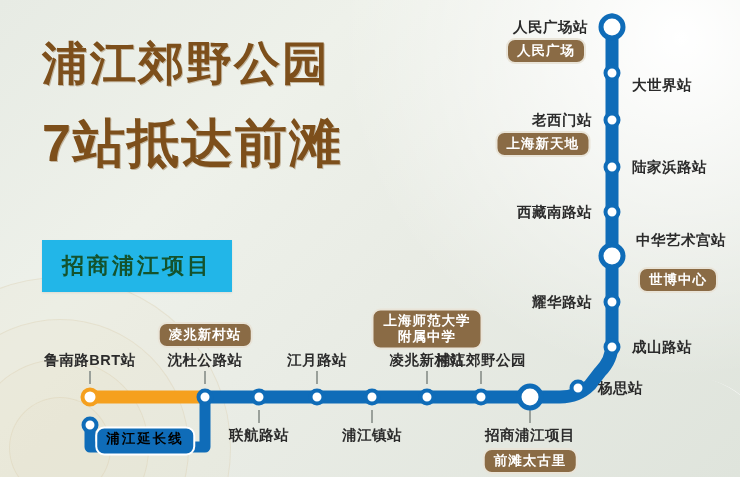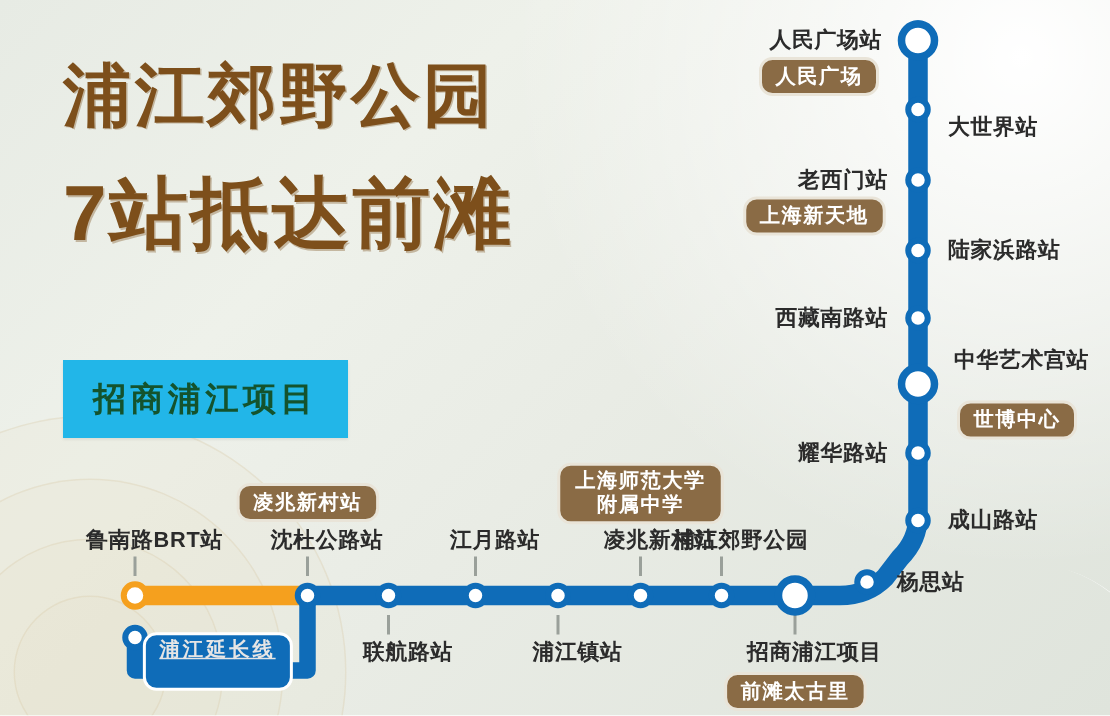--- a/index.html
+++ b/index.html
@@ -62,39 +62,39 @@
   
   .tick{position:absolute;background:#9aa09a;width:1.5px;}
 
   
   .lbl{
     position:absolute;white-space:nowrap;color:#2b2b2b;
     font-size:14.5px;font-weight:bold;letter-spacing:.5px;
   }
   .lbl.r{transform:translate(-100%,-50%);}
   .lbl.l{transform:translate(0,-50%);}
-  .lbl.c{transform:translate(-50%,-50%);margin-left:13px;}
+  .lbl.c{transform:translate(-50%,-50%);}
 
   
   .lm{
     position:absolute;white-space:nowrap;
     background:#8a6b45;color:#ffffff;border:2px solid #e9e4d8;
     border-radius:9px;font-size:13.5px;font-weight:bold;letter-spacing:1px;
     padding:2px 9px 3px;line-height:17px;text-align:center;
   }
   .lm.c{transform:translate(-50%,-50%);}
   .lm.r{transform:translate(-100%,-50%);}
   .lm.two{line-height:16px;padding:2px 10px 3px;}
 
   
   .branch{
     position:absolute;transform:translate(-50%,-50%);
-    color:#e5e5e5;font-size:13.5px;font-weight:bold;letter-spacing:2px;
-    border:2px solid #ffffff;border-radius:9px;padding:1px 9px 16px;
-    background:#0f6cb8;white-space:nowrap;text-decoration:underline;
+    color:#000000;font-size:13.5px;font-weight:bold;letter-spacing:2px;
+    border:2px solid #ffffff;border-radius:9px;padding:1px 9px 6px;
+    background:#0f6cb8;white-space:nowrap;
   }
 
   
   .wm{
     position:absolute;right:14px;bottom:10px;
     color:rgba(255,255,255,.72);font-size:15px;font-weight:bold;
     letter-spacing:1px;white-space:nowrap;
     text-shadow:0 1px 1px rgba(90,90,90,.25);
   }
 </style>

